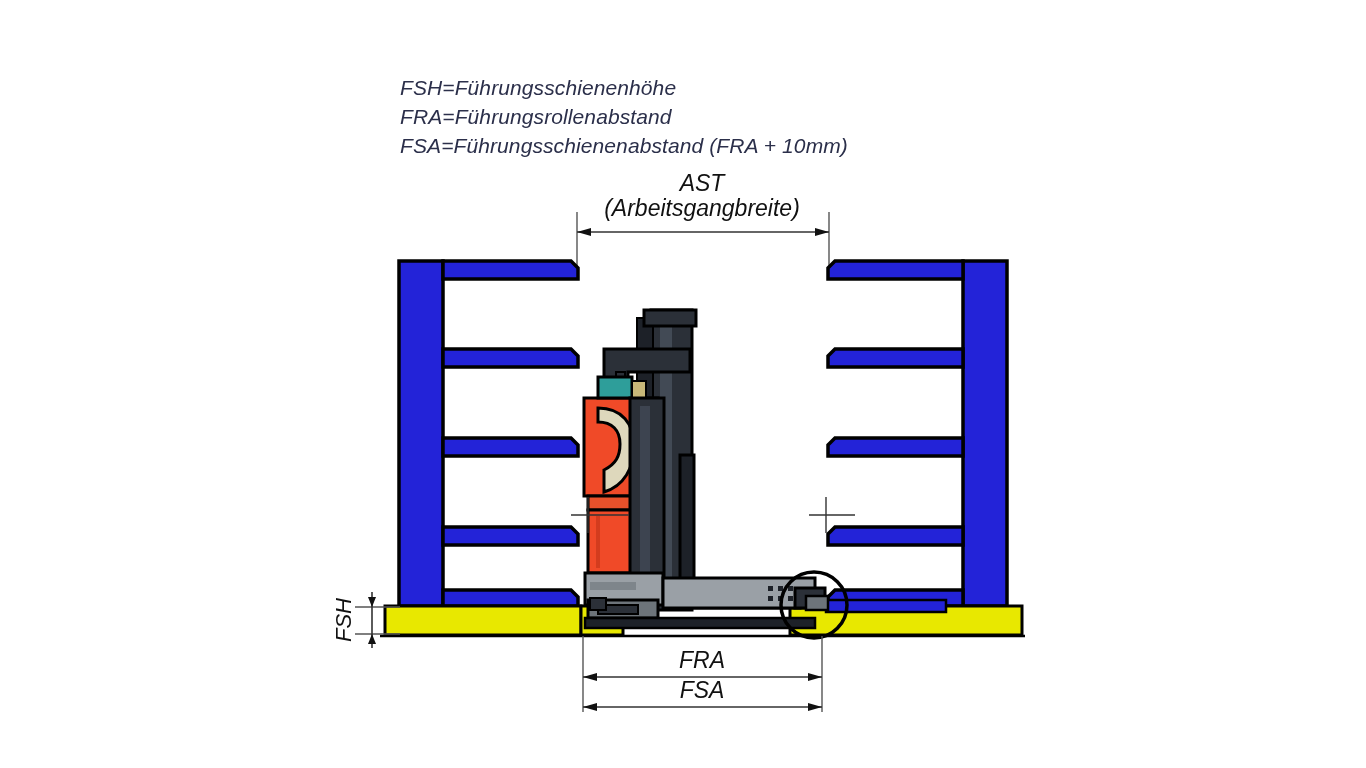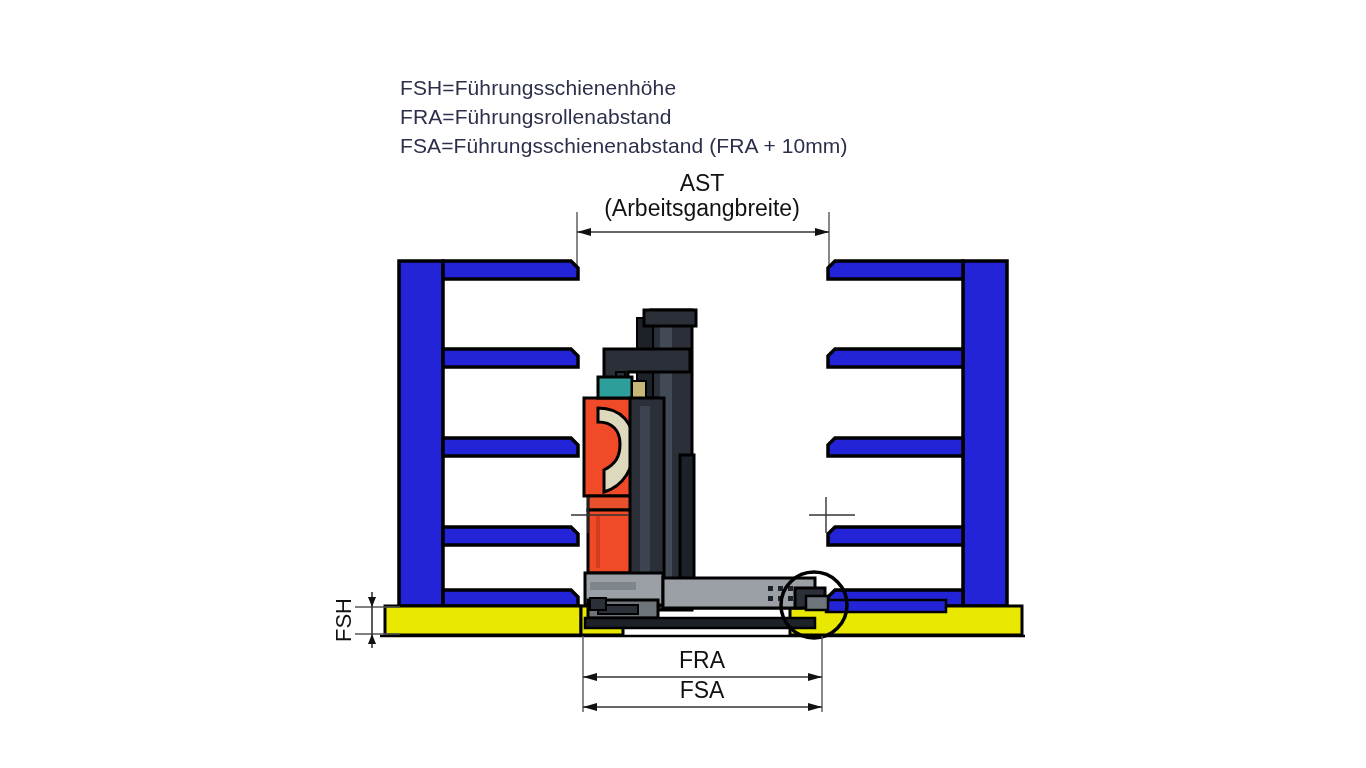--- a/index.html
+++ b/index.html
@@ -1,21 +1,21 @@
 <!DOCTYPE html>
 <html><head>
 <meta charset="utf-8">
 <style>
   html,body{margin:0;padding:0;}
   body{
     width:1366px;height:768px;background:#ffffff;
     font-family:"Liberation Sans", sans-serif;
     overflow:hidden;
   }
-  #stage{position:relative;width:1366px;height:572px;background:#fff;}
+  #stage{position:relative;width:1366px;height:572px;background:#fff;font-style:italic;}
   #diagram{position:absolute;left:0;top:0;width:1366px;height:768px;}
   .legend-line{
     font-size:21px;fill:#2b2f4a;font-family:"Liberation Sans", sans-serif;
     letter-spacing:0.1px;
   }
   .dimlabel{
     font-size:23px;fill:#111;font-family:"Liberation Sans", sans-serif;
     text-anchor:middle;
   }
   .dimlabel-sm{

